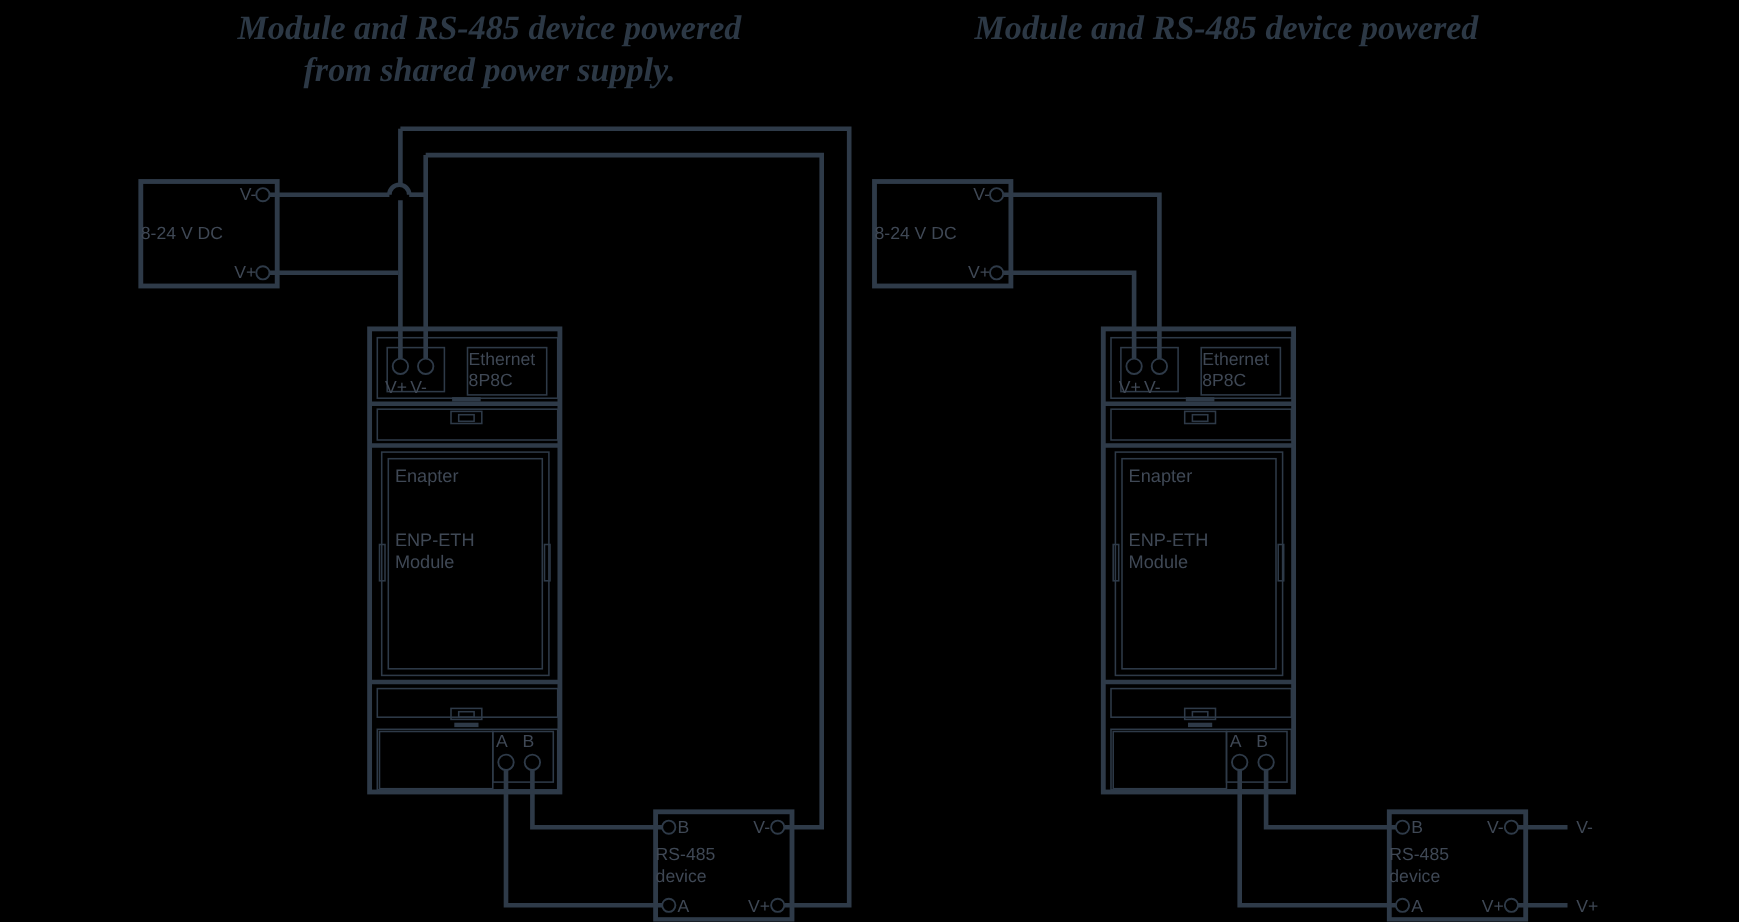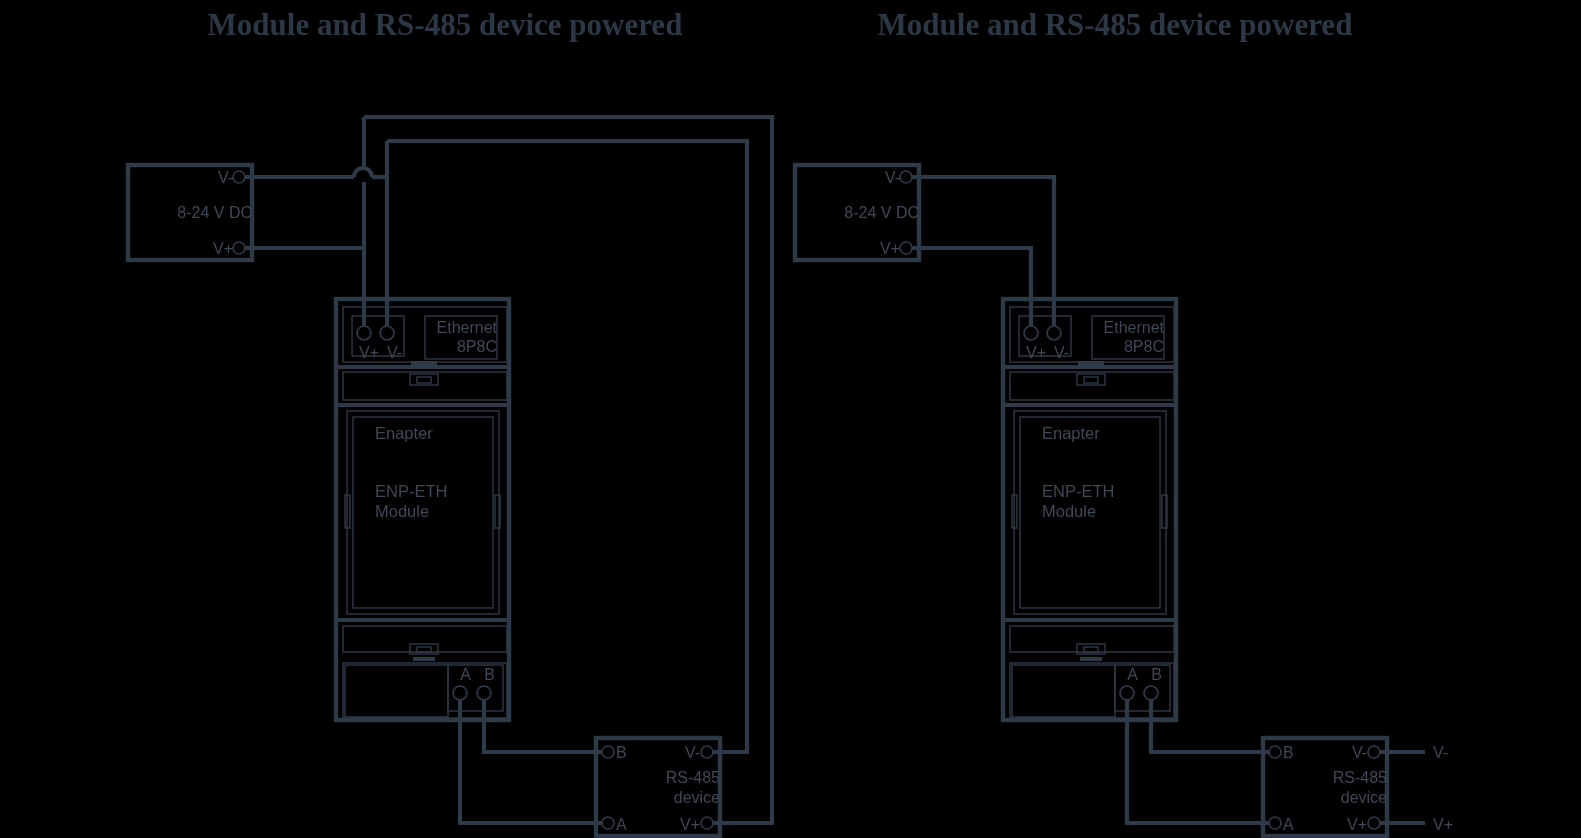--- a/index.html
+++ b/index.html
@@ -8,25 +8,25 @@
   html,body{margin:0;padding:0;background:var(--bg);}
   .canvas{position:relative;width:1581px;height:838px;background:var(--bg);overflow:hidden;
           font-family:"Liberation Sans",sans-serif;}
   svg{position:absolute;left:0;top:0;}
   .w{stroke:var(--line);stroke-width:4.2;fill:none;stroke-linejoin:miter;}
   .bx{stroke:var(--line);stroke-width:4.4;fill:none;}
   .tn{stroke:var(--line);stroke-width:1.4;fill:none;}
   .cr{stroke:var(--line);stroke-width:1.7;fill:var(--bg);}
   .fl{fill:var(--line);stroke:none;}
   .lbl{position:absolute;color:var(--label);font-size:16px;line-height:17px;white-space:nowrap;}
-  .ctr{text-align:right;}
+  .ctr{text-align:left;}
   .rgt{text-align:right;}
-  .mtx{position:absolute;color:var(--label);font-size:16.5px;line-height:20px;white-space:nowrap;margin-left:16px;}
+  .mtx{position:absolute;color:var(--label);font-size:16.5px;line-height:20px;white-space:nowrap;}
   .title{position:absolute;color:var(--title);font-family:"Liberation Serif",serif;
-         font-weight:bold;font-size:31px;line-height:39px;text-align:center;}
+         font-weight:bold;font-size:31px;line-height:39px;text-align:center;font-style:italic;}
 </style>
 </head>
 <body>
 
 <div class="canvas">
 
   <svg width="1581" height="838" viewBox="0 0 1581 838">
     <defs>
 
       <g id="mod">
@@ -107,20 +107,21 @@
       <rect class="bx" x="1263" y="738" width="124" height="98"></rect>
       <circle class="cr" cx="1275" cy="752" r="6"></circle>
       <circle class="cr" cx="1374" cy="752" r="6"></circle>
       <circle class="cr" cx="1275" cy="823" r="6"></circle>
       <circle class="cr" cx="1374" cy="823" r="6"></circle>
     </g>
   </svg>
 
   <div class="title" style="left:160px;top:5px;width:570px;">
     <div>Module and RS-485 device powered</div>
+    <div>from shared power supply.</div>
   </div>
   <div class="lbl ctr" style="left:128px;top:204px;width:124px;">8-24 V DC</div>
   <div class="lbl rgt" style="left:180px;top:169px;width:53px;">V-</div>
   <div class="lbl rgt" style="left:180px;top:240px;width:53px;">V+</div>
 
   <div class="lbl ctr" style="left:350px;top:344px;width:29px;">V+</div>
   <div class="lbl ctr" style="left:373px;top:344px;width:29px;">V-</div>
   <div class="lbl ctr" style="left:426px;top:319px;width:71px;">Ethernet</div>
   <div class="lbl ctr" style="left:426px;top:338px;width:71px;">8P8C</div>
   <div class="mtx" style="left:359px;top:423px;">Enapter</div>

